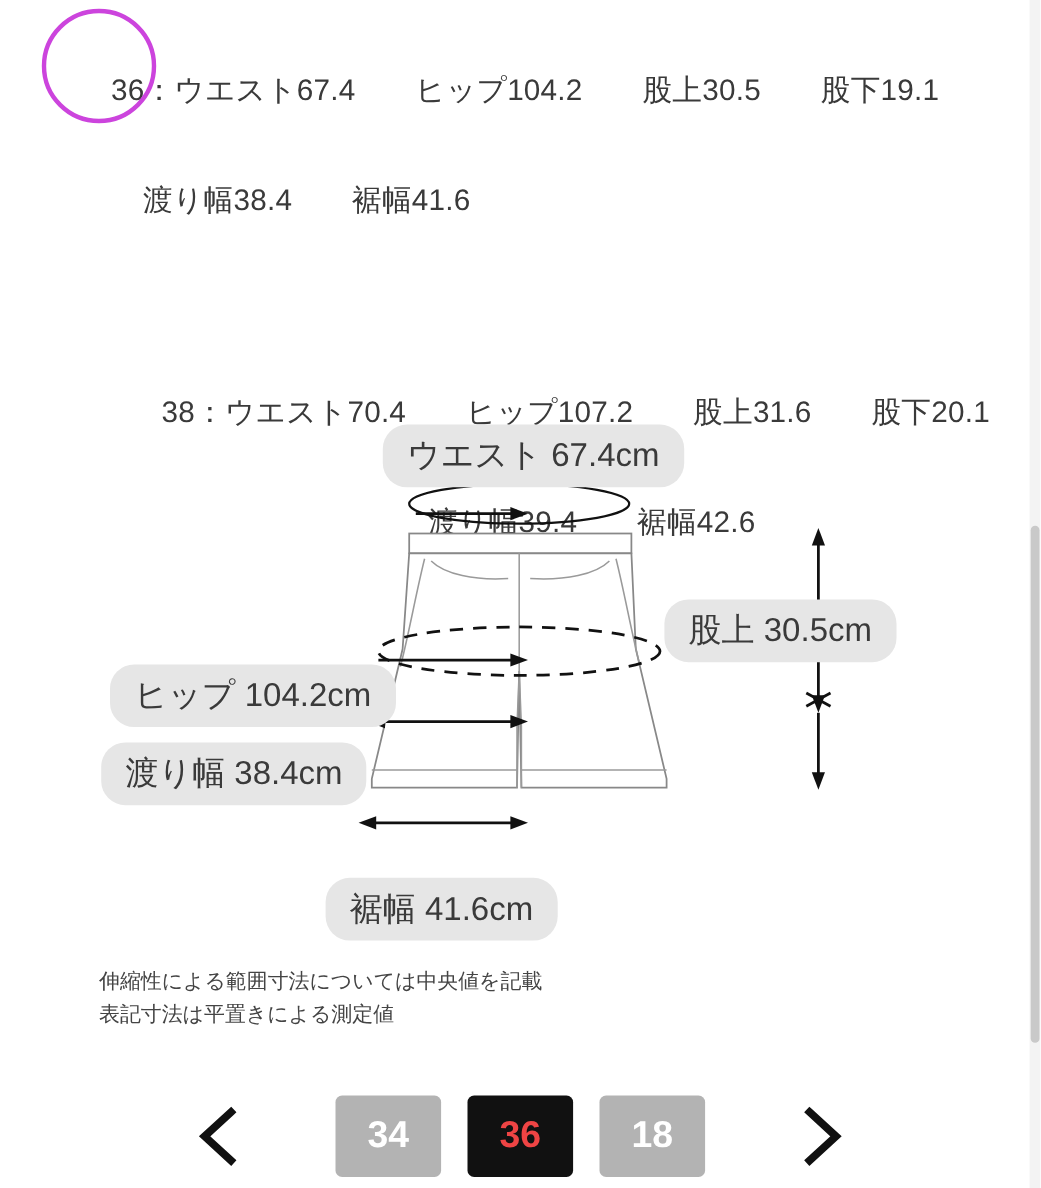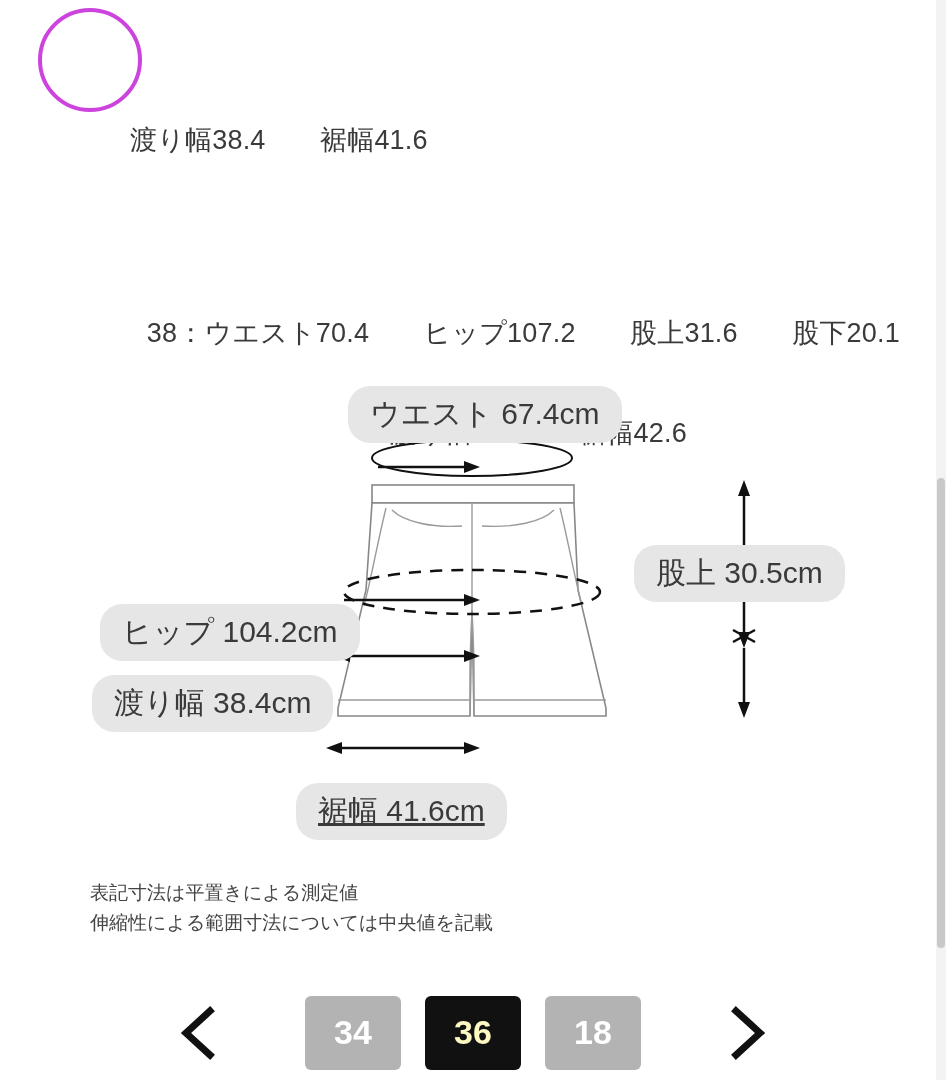--- a/index.html
+++ b/index.html
@@ -64,22 +64,22 @@
     border-radius: 22px;
     color: #3a3a3a;
     font-size: 30px;
     padding: 8px 22px;
     white-space: nowrap;
     box-sizing: border-box;
   }
   #pill-waist  { left: 348px; top: 26px; }
   #pill-hip    { left: 100px; top: 210px; margin-top: 34px; }
   #pill-watari { left: 92px;  top: 315px; }
-  #pill-suso   { left: 296px; top: 423px; text-decoration: underline; }
-  #pill-rise   { left: 634px; top: 185px; }
+  #pill-suso   { left: 296px; top: 438px; }
+  #pill-rise   { left: 604px; top: 185px; }
   #pill-inseam { left: 634px; top: 298px; }
 
   .svg-wrap {
     position: absolute;
     left: 0; top: 0;
     width: 946px; height: 500px;
   }
 
   
   .footnotes {
@@ -124,21 +124,21 @@
     justify-content: center;
     font-size: 34px;
     font-weight: bold;
     background: #b3b3b3;
     color: #ffffff;
     cursor: pointer;
     user-select: none;
   }
   .chip.selected {
     background: #111111;
-    color: #fef9c3;
+    color: #ef4444;
   }
 
   
   .scrollbar-track {
     position: absolute;
     right: 0;
     top: 0;
     width: 10px;
     height: 1080px;
     background: #f3f3f3;
@@ -151,20 +151,21 @@
     height: 470px;
     background: #c9c9c9;
     border-radius: 4px;
   }
 </style>
 </head>
 <body>
 
 <div class="size-list">
   <div class="size-row">
+    <span>36：ウエスト67.4　　ヒップ104.2　　股上30.5　　股下19.1</span>
     <span class="indent">渡り幅38.4　　裾幅41.6</span>
   </div>
   <div class="size-row" style="margin-top:26px;text-align:center;">
     <span>38：ウエスト70.4　　ヒップ107.2　　股上31.6　　股下20.1</span>
     <span class="indent">渡り幅39.4　　裾幅42.6</span>
   </div>
 </div>
 
 <div class="highlight-circle"></div>
 
@@ -229,22 +230,22 @@
   </svg>
 
   <div class="pill" id="pill-waist">ウエスト 67.4cm</div>
   <div class="pill" id="pill-hip">ヒップ 104.2cm</div>
   <div class="pill" id="pill-watari">渡り幅 38.4cm</div>
   <div class="pill" id="pill-suso">裾幅 41.6cm</div>
   <div class="pill" id="pill-rise">股上 30.5cm</div>
 </div>
 
 <div class="footnotes">
+  <div>伸縮性による範囲寸法については中央値を記載</div>
   <div>表記寸法は平置きによる測定値</div>
-  <div>伸縮性による範囲寸法については中央値を記載</div>
 </div>
 
 <div class="bottom-nav">
   <div class="arrow-btn">
     <svg width="44" height="56" viewBox="0 0 44 56">
       <polyline points="32,6 8,28 32,50" fill="none" stroke="#111" stroke-width="7" stroke-linecap="square" stroke-linejoin="miter"></polyline>
     </svg>
   </div>
 
   <div class="size-chips">

